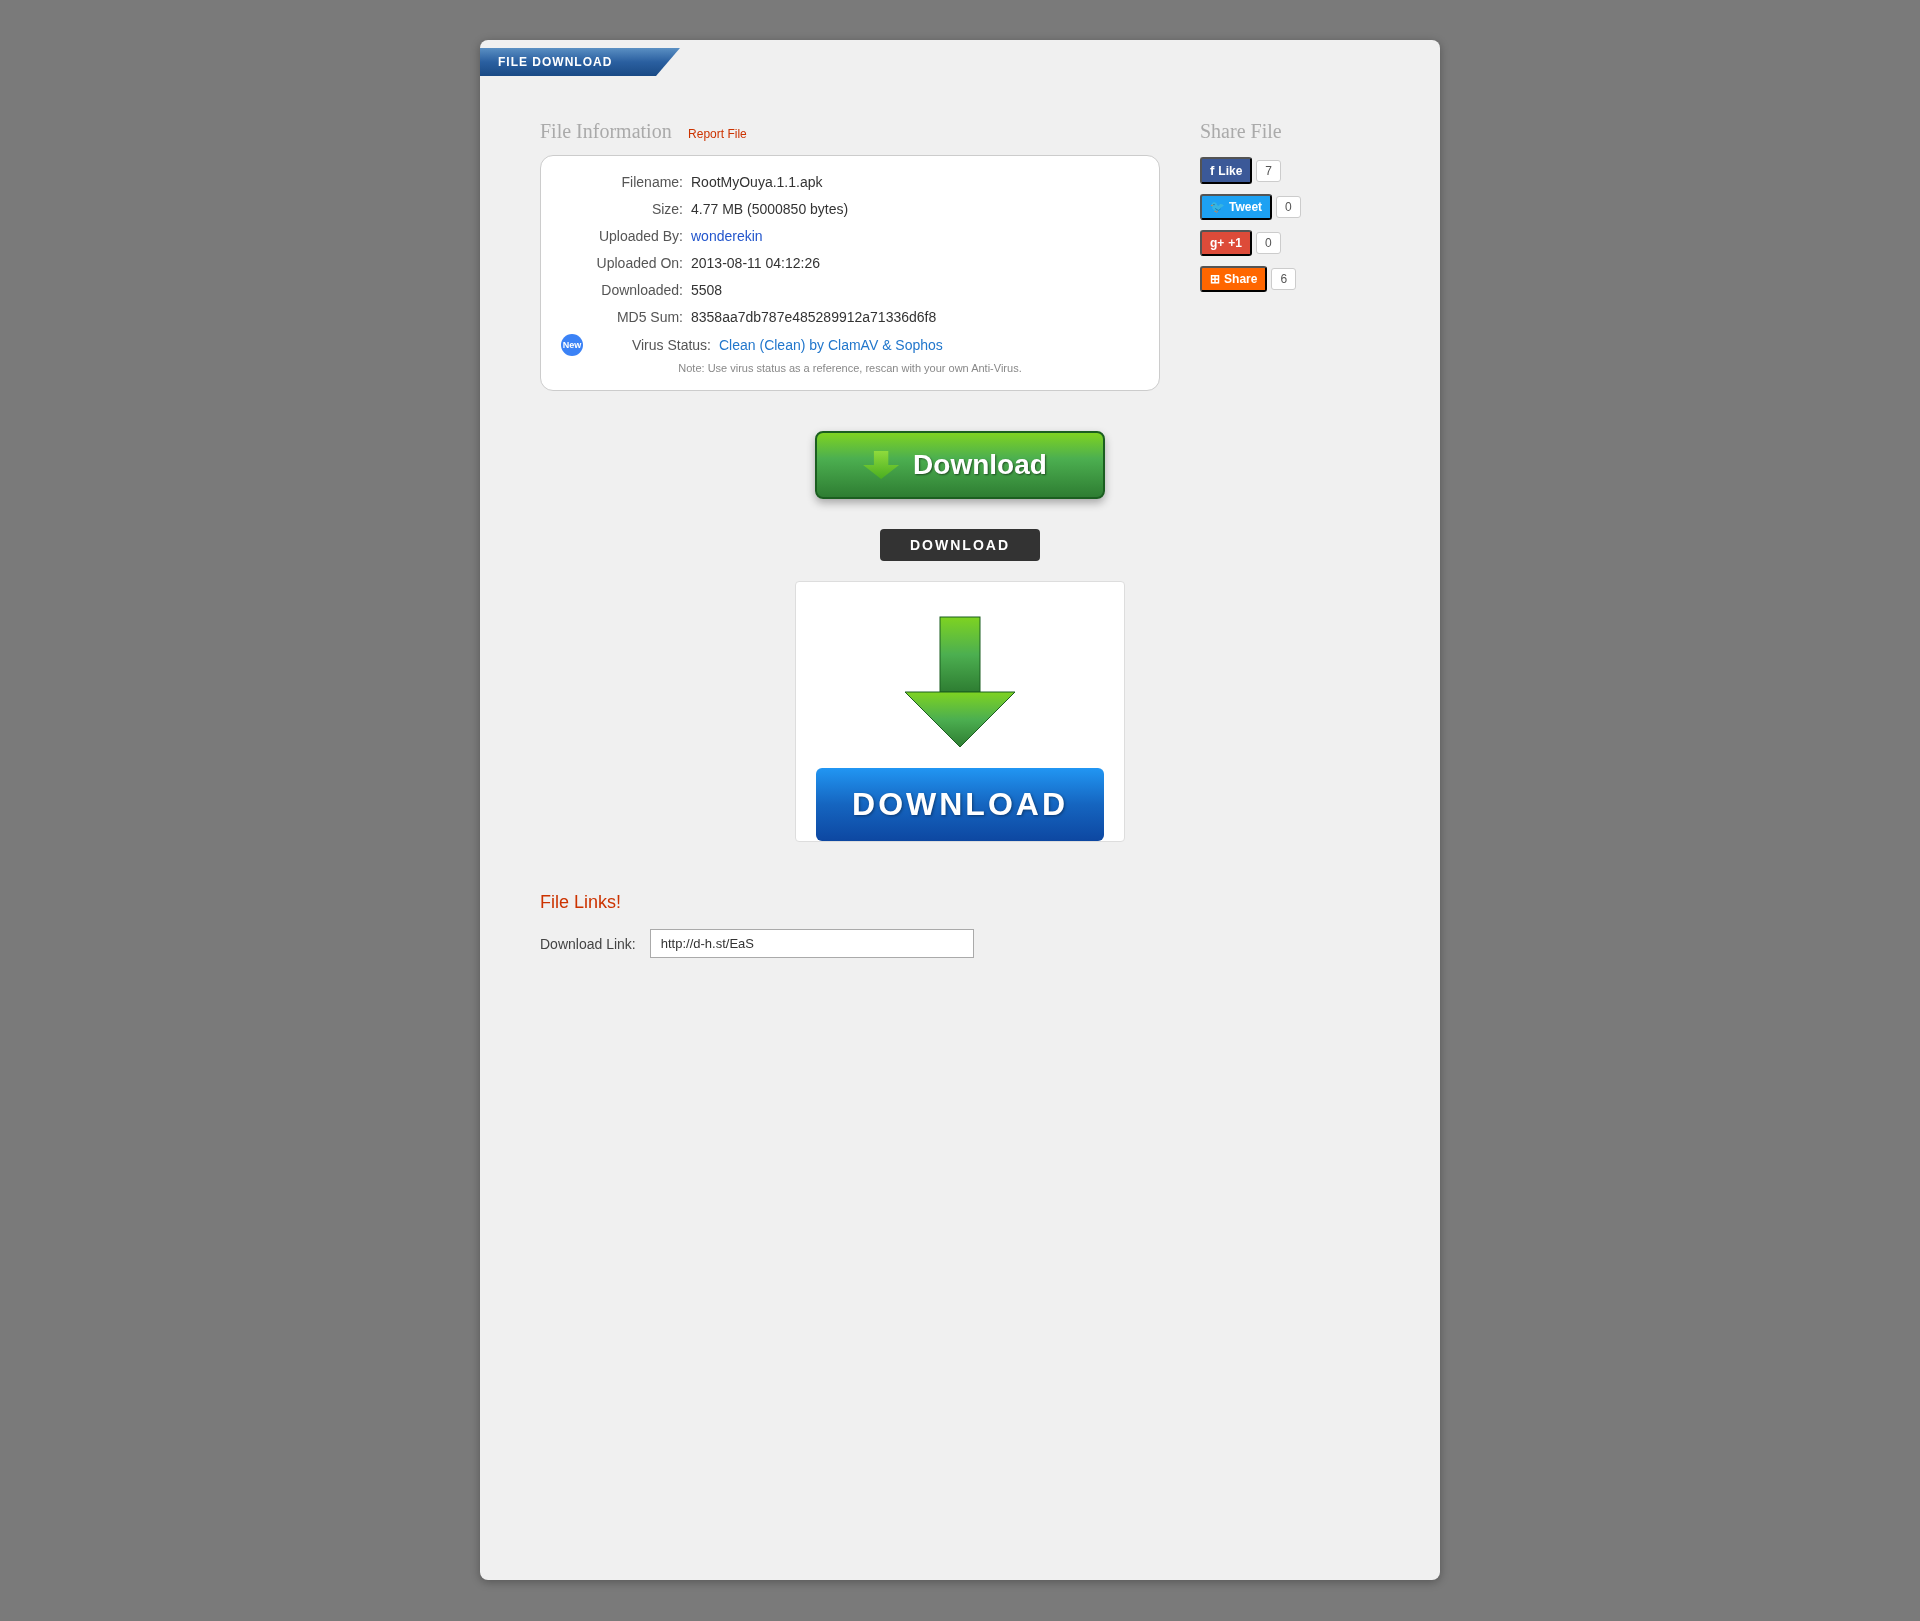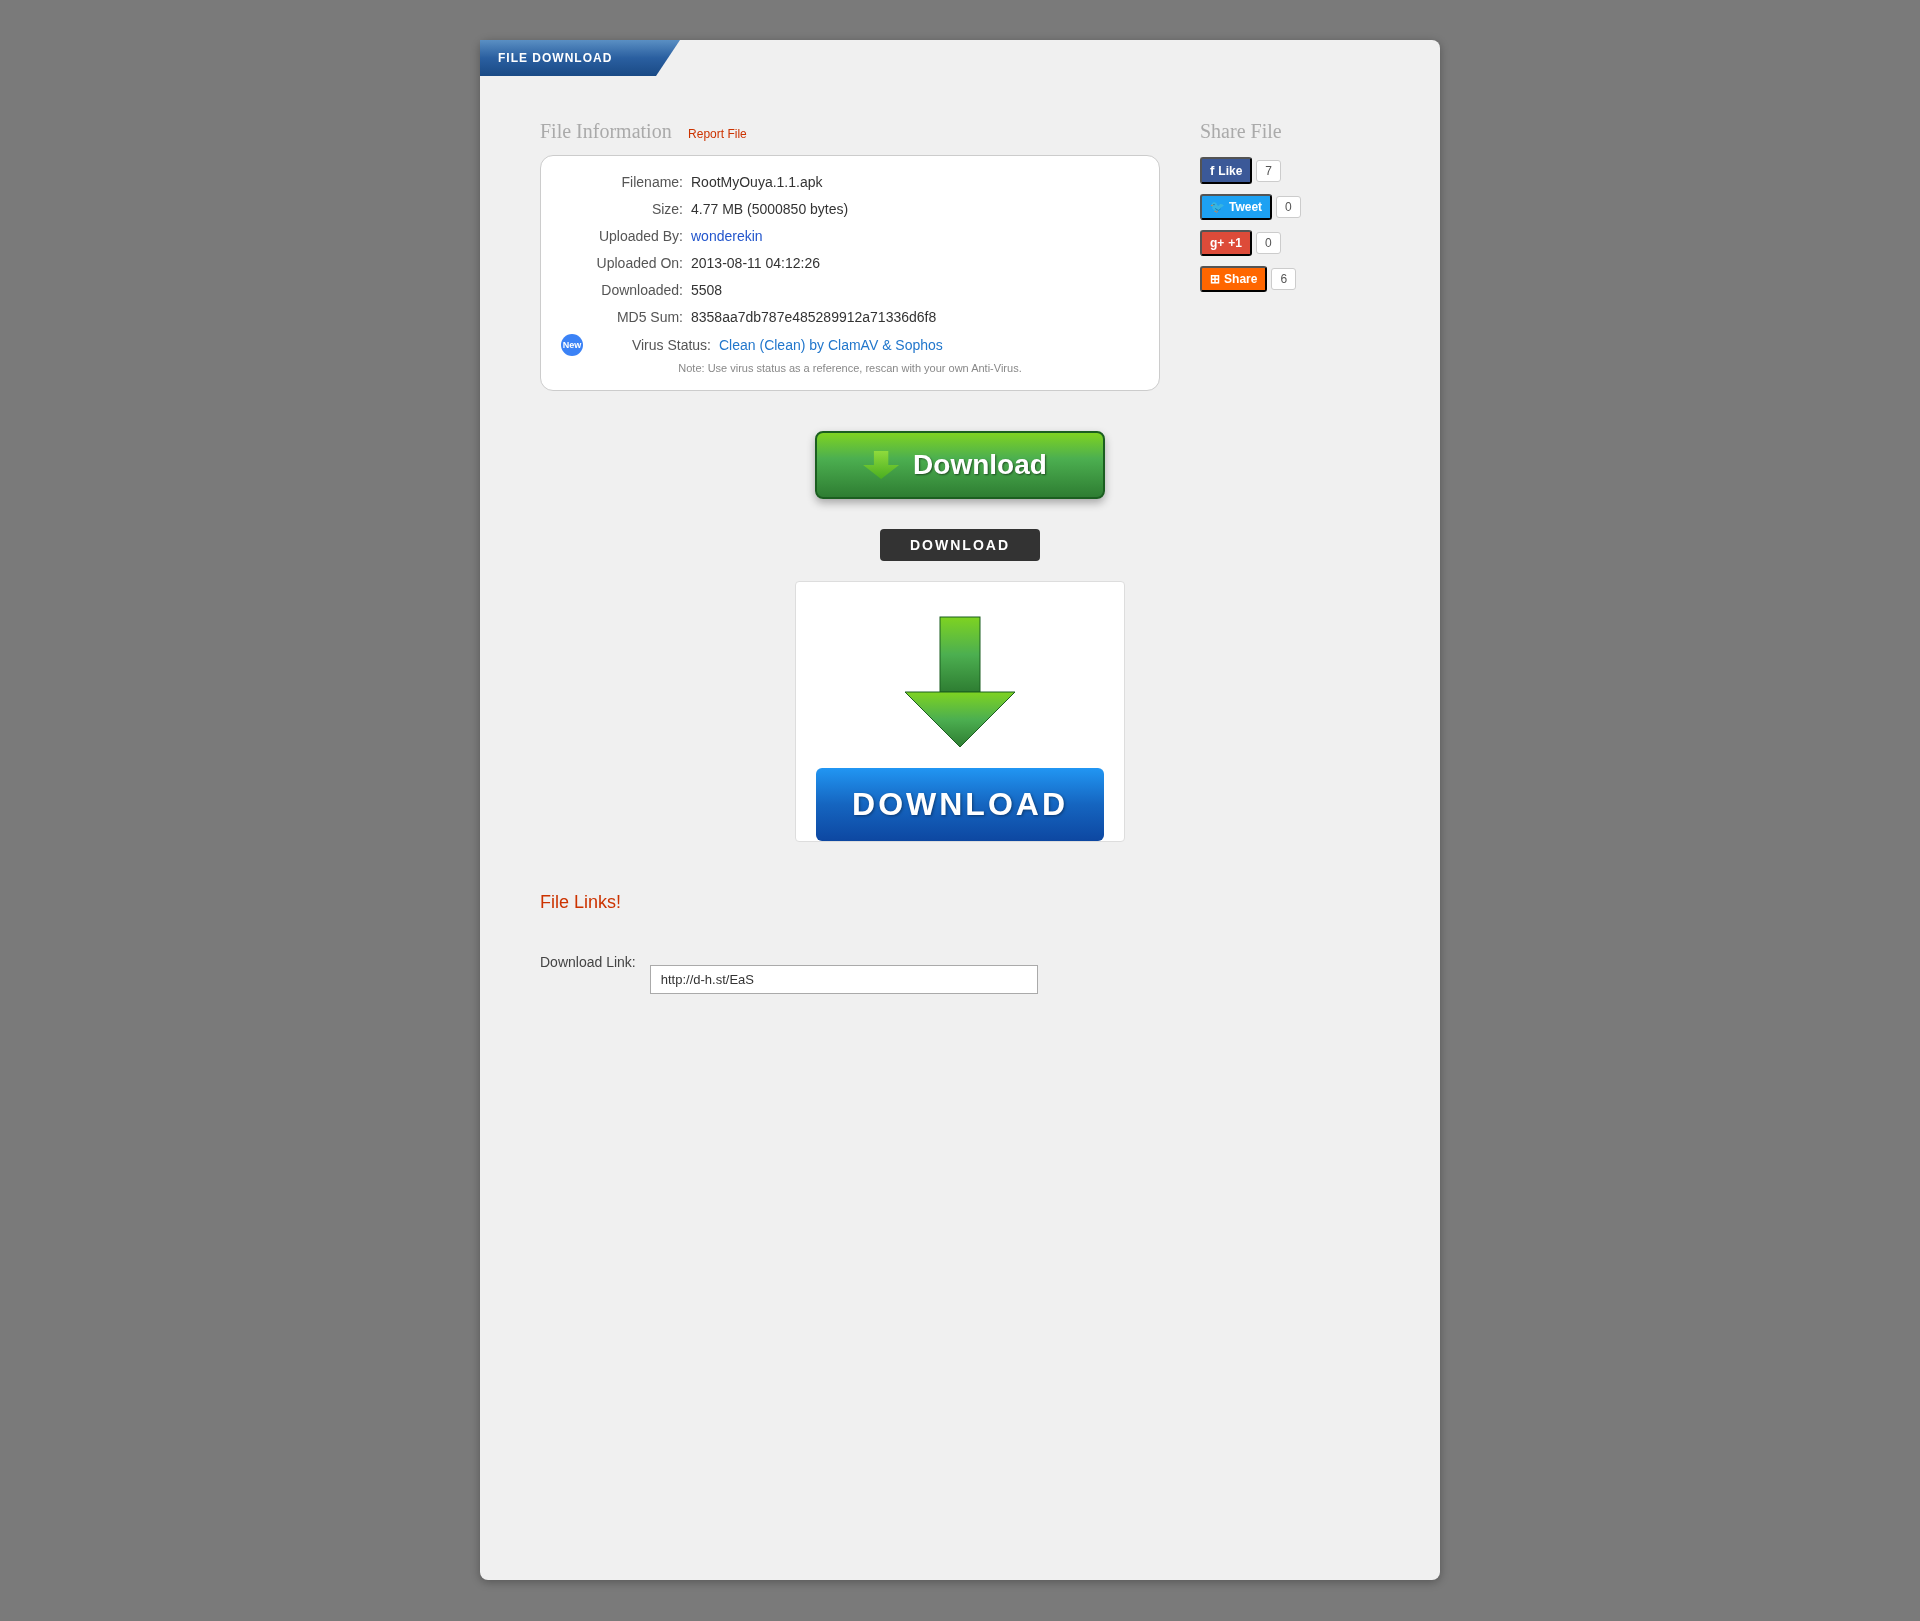--- a/index.html
+++ b/index.html
@@ -17,31 +17,31 @@
       width: 960px;
       min-height: 1540px;
       border-radius: 8px;
       position: relative;
       box-shadow: 0 2px 10px rgba(0,0,0,0.3);
       padding-bottom: 60px;
     }
     
     .tab-label {
       position: absolute;
-      top: 0;
+      top: 8px;
       left: 0;
       background: linear-gradient(180deg, #5a8fc3 0%, #2a5fa0 50%, #1a4a85 100%);
       color: #fff;
       font-size: 12px;
       font-weight: bold;
       letter-spacing: 1px;
       padding: 8px 22px 8px 18px;
       clip-path: polygon(0 0, 100% 0, 88% 100%, 0 100%);
       width: 200px;
-      height: 36px;
+      height: 28px;
       display: flex;
       align-items: center;
     }
     
     .content-area {
       padding: 80px 60px 40px 60px;
     }
     
     .top-section {
       display: flex;
@@ -310,23 +310,22 @@
     .download-link-label {
       font-size: 14px;
       color: #444;
       white-space: nowrap;
     }
     .download-link-input {
       border: 1px solid #aaa;
       padding: 6px 10px;
       font-size: 13px;
       color: #333;
-      width: 388px;
+      width: 324px;
       background: #fff;
-      margin-top: 36px;
     }
   </style>
 </head>
 <body>
 
 <div class="main-container">
 
   <div class="tab-label">
     <span>FILE DOWNLOAD</span>
   </div>

